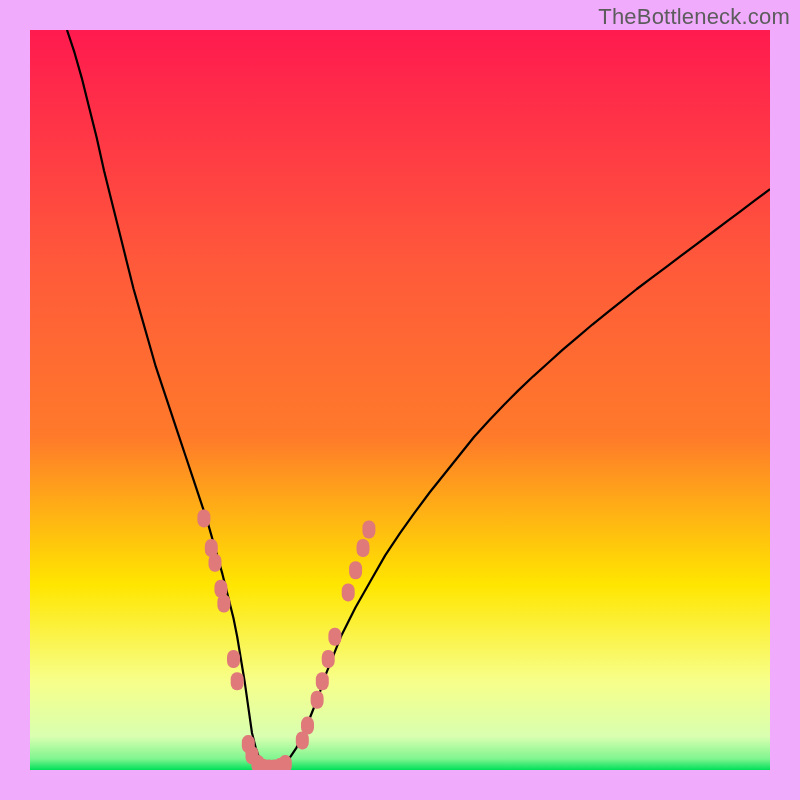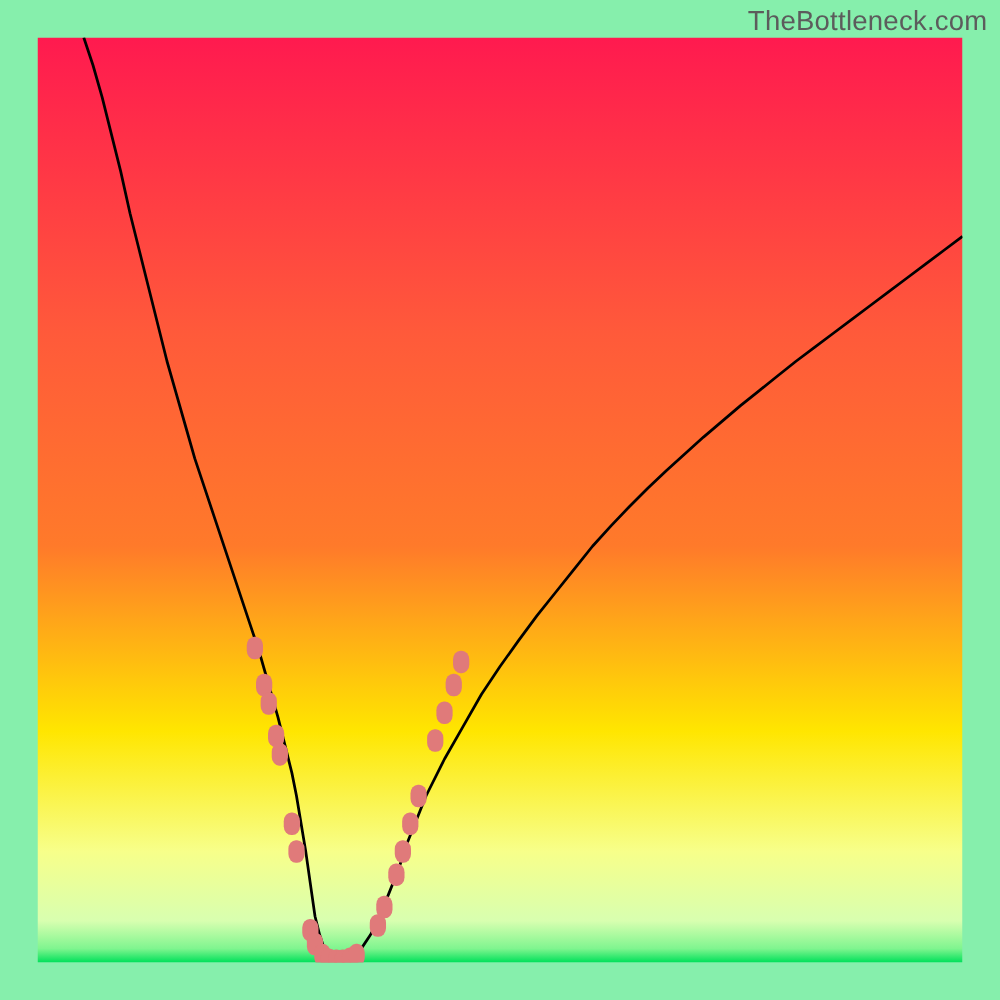--- a/index.html
+++ b/index.html
@@ -1,21 +1,21 @@
 <!DOCTYPE html>
 <html><head>
 <meta charset="utf-8">
 <style>
   * { margin: 0; padding: 0; box-sizing: border-box; }
   html, body { width: 800px; height: 800px; overflow: hidden; background: #000; }
   .frame {
     position: relative;
     width: 800px;
     height: 800px;
-    background: #86efac;
+    background: #f0abfc;
   }
   .watermark {
     position: absolute;
     top: 4px;
     right: 10px;
     font-family: Arial, Helvetica, sans-serif;
     font-size: 22px;
     color: #5c5c5c;
     font-weight: 500;
     letter-spacing: 0.2px;

